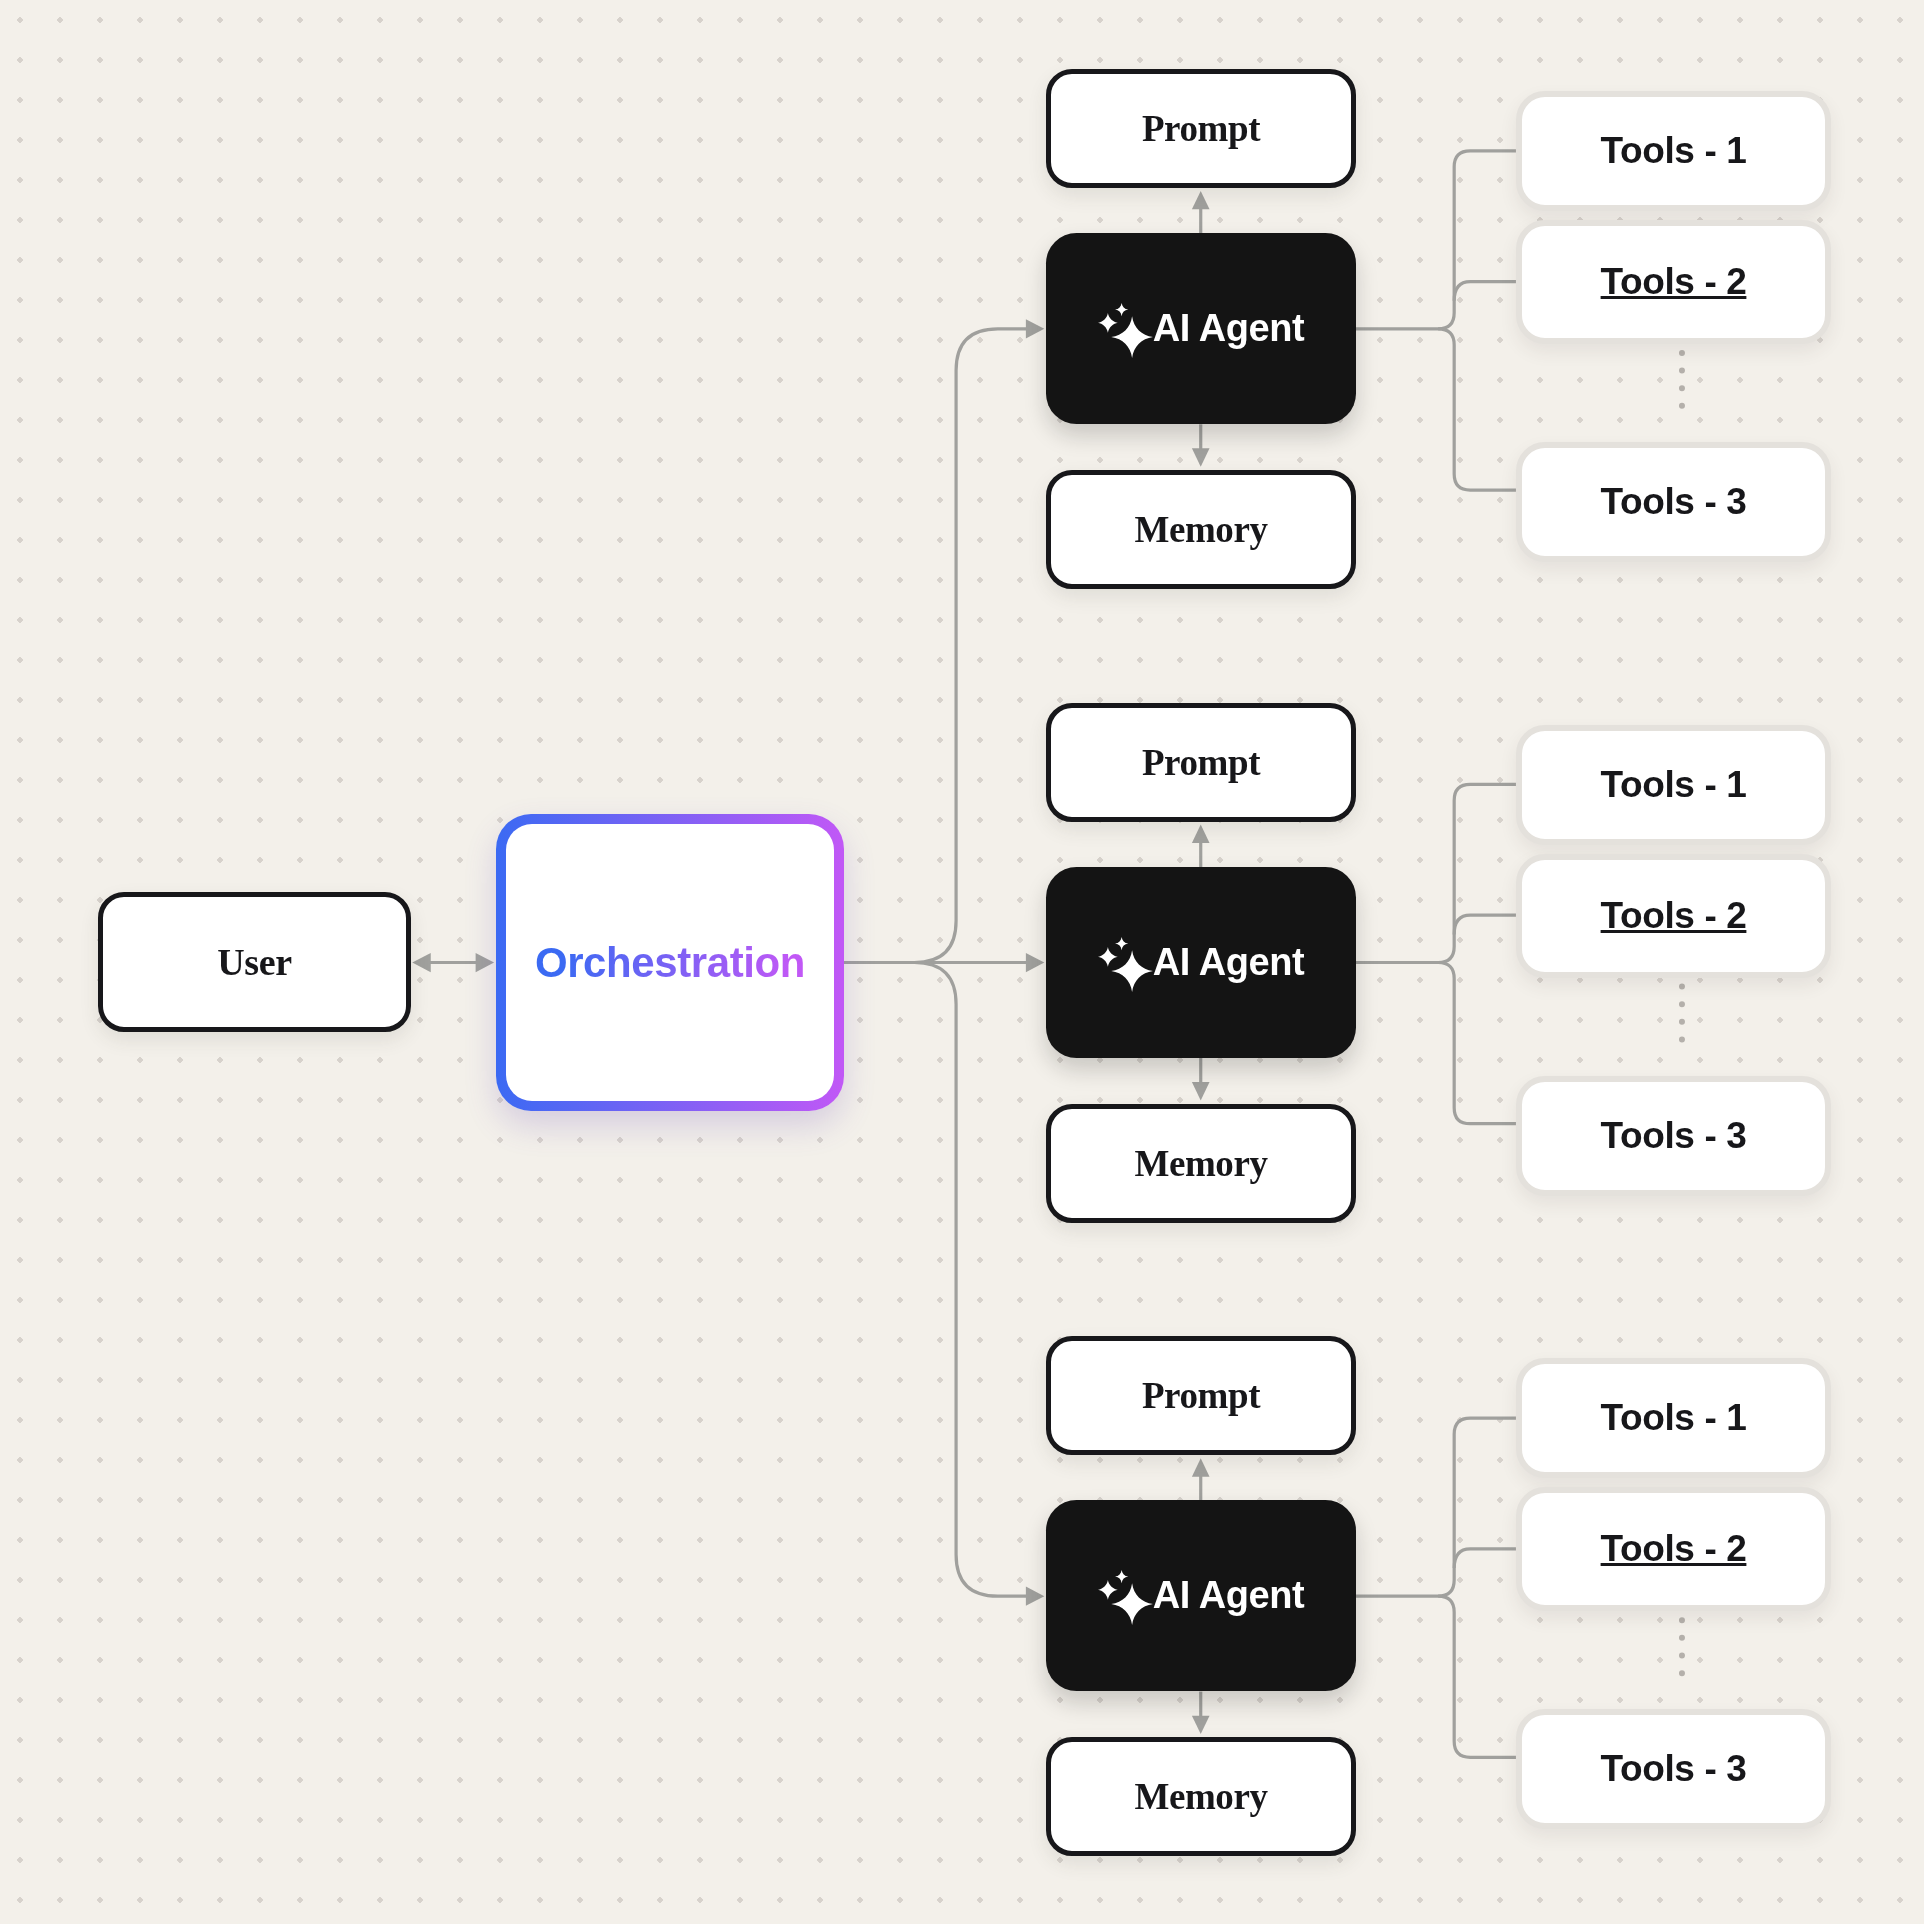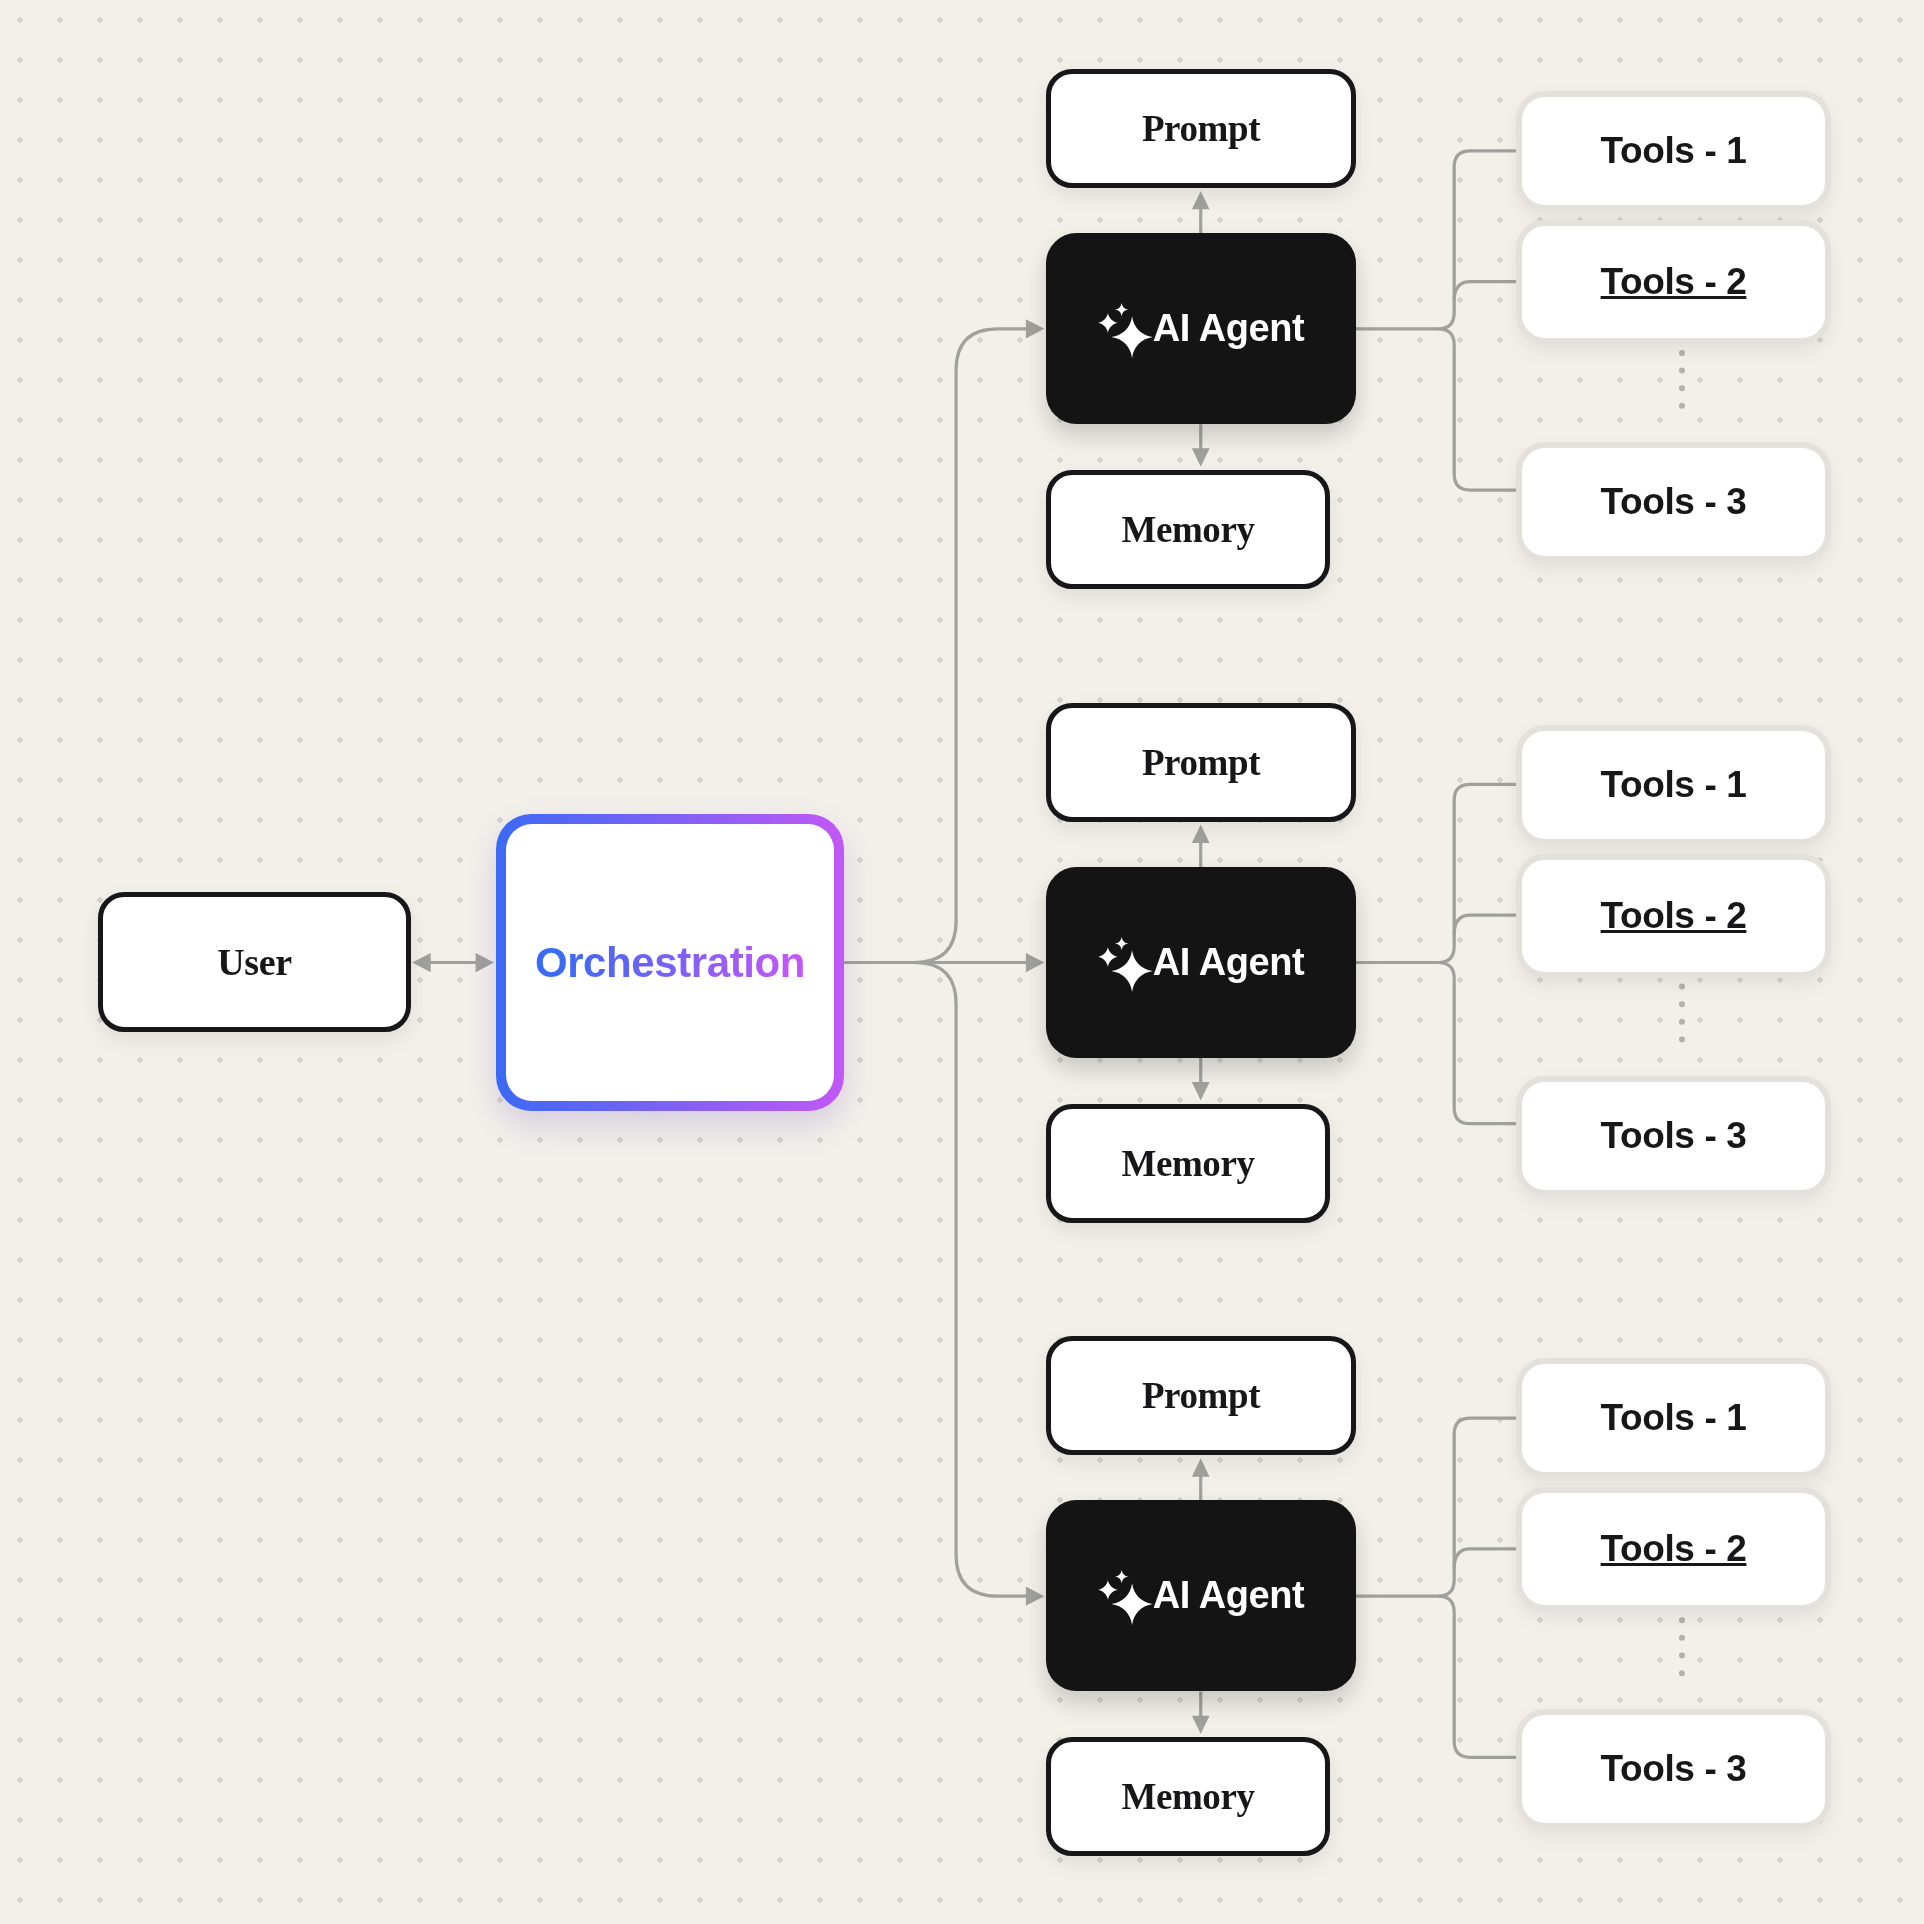--- a/index.html
+++ b/index.html
@@ -76,21 +76,21 @@
     background: linear-gradient(90deg, #3b6af3 10%, #c158f6 95%);
     -webkit-background-clip: text;
     background-clip: text;
     color: transparent;
   }
   .group { position: absolute; left: 0; width: 1925px; z-index: 2; }
   .group.g1 { top: 0; }
   .group.g2 { top: 634px; }
   .group.g3 { top: 1267px; }
   .prompt-node { left: 1046px; top: 69px;  width: 310px; height: 119px; }
-  .memory-node { left: 1046px; top: 470px; width: 284px; height: 119px; }
+  .memory-node { left: 1046px; top: 470px; width: 310px; height: 119px; }
   .agent-node {
     left: 1046px; top: 233px; width: 310px; height: 191px;
     background: #141414;
     border-radius: 30.5px;
     color: #ffffff;
     font-size: 38px;
     box-shadow: 0 11.2px 22.5px rgba(20,20,20,0.18);
   }
   .tools-1 { top: 91px; height: 120px; }
   .tools-2 { top: 220px; height: 124px; text-decoration: underline; }

